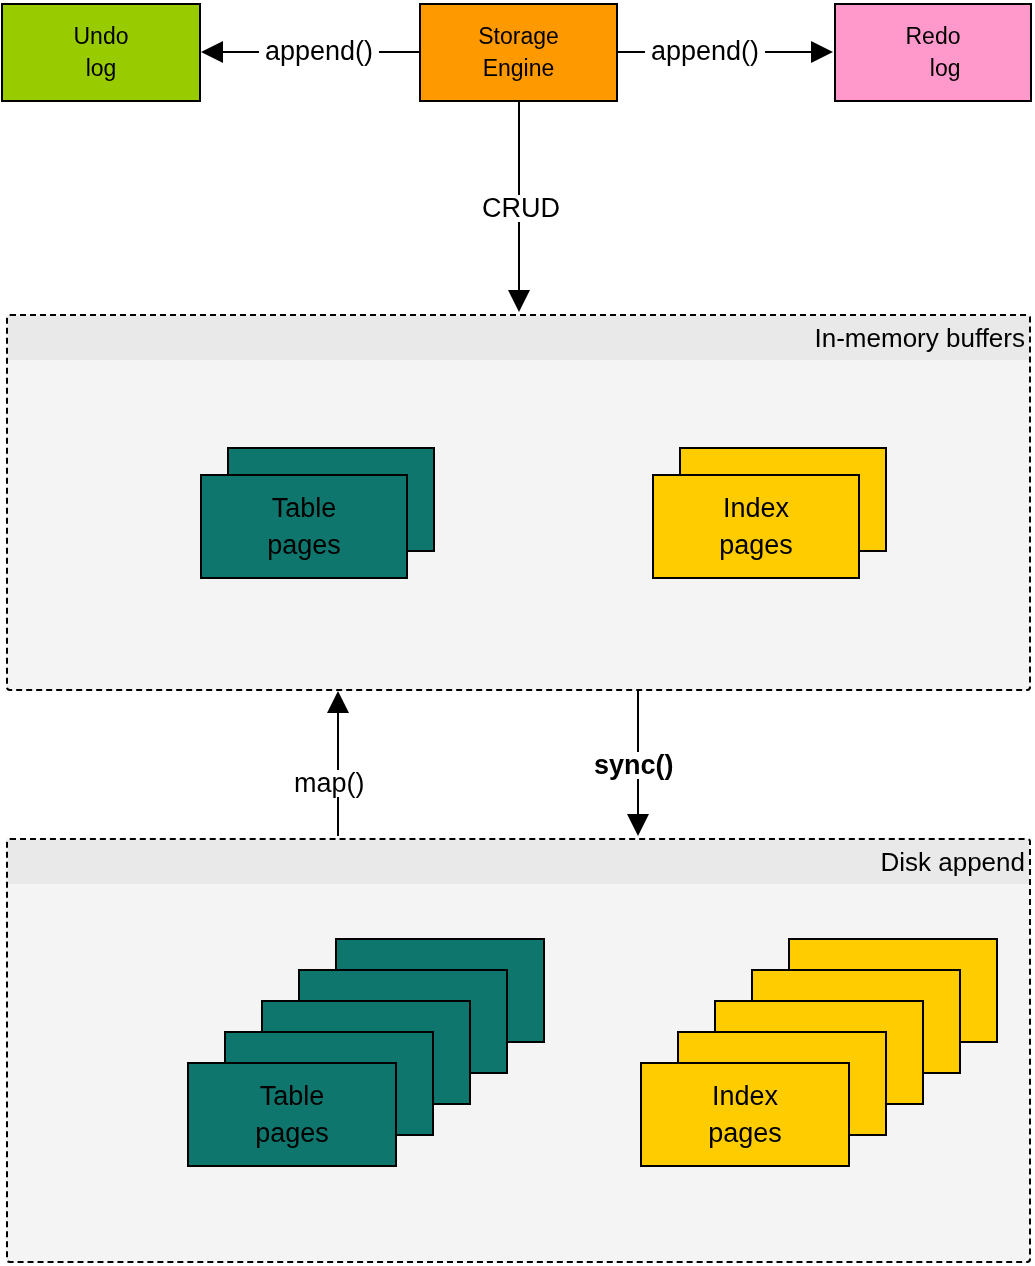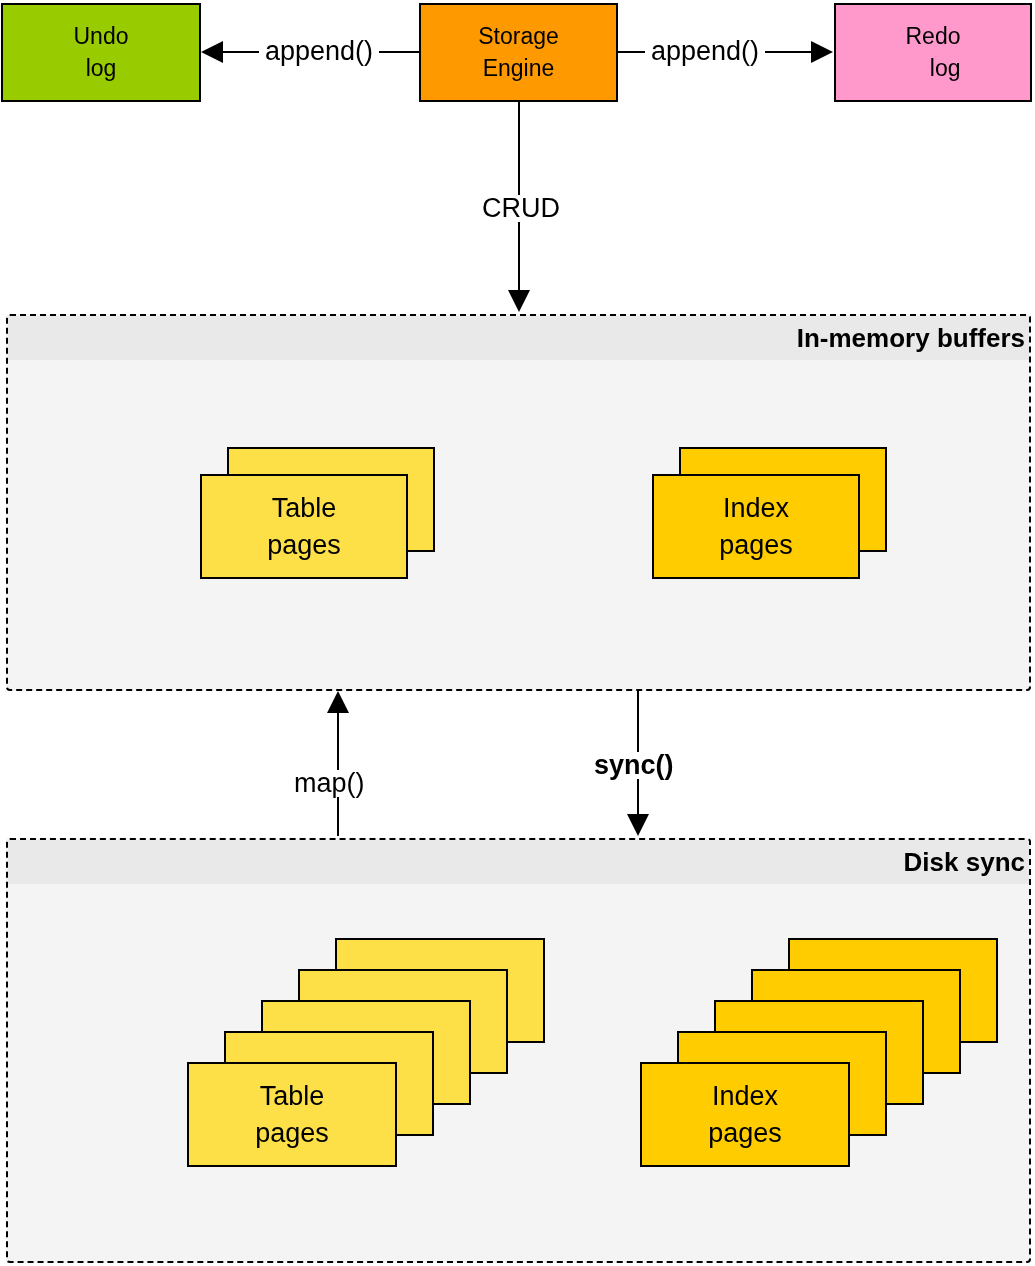--- a/index.html
+++ b/index.html
@@ -55,21 +55,20 @@
     background: #E9E9E9;
     display: flex;
     align-items: center;
     justify-content: flex-end;
   }
   .container-title {
     font-size: 26px;
     color: #000000;
     padding-right: 4px;
     white-space: nowrap;
-    font-weight: bold;
   }
   #mem-container  { left: 6px; top: 314px; width: 1025px; height: 377px; }
   #disk-container { left: 6px; top: 838px; width: 1025px; height: 425px; }
 
   
   .stack {
     position: absolute;
   }
   .card {
     position: absolute;
@@ -77,21 +76,21 @@
     border: 2px solid #000000;
     display: flex;
     align-items: center;
     justify-content: center;
     text-align: center;
     font-size: 27px;
     line-height: 1.35;
     color: #000000;
     white-space: pre-line;
   }
-  .card.blue   { background: #fde047; }
+  .card.blue   { background: #0f766e; }
   .card.yellow { background: #FFCC00; }
 
   
   .line-h {
     position: absolute;
     height: 0;
     border-top: 2px solid #000000;
   }
   .line-v {
     position: absolute;
@@ -165,21 +164,21 @@
   <div class="line-v" style="left:337px; top:712px; height:124px;"></div>
   <div class="arrowhead arrow-up" style="left:327px; top:691px;"></div>
   <div class="edge-label" style="left:288px; top:752px;margin-top:18px;">map()</div>
 
   <div class="line-v" style="left:637px; top:691px; height:124px;"></div>
   <div class="arrowhead arrow-down" style="left:627px; top:814px;"></div>
   <div class="edge-label" style="left:588px; top:752px;font-weight:bold;">sync()</div>
 
   <div class="container" id="disk-container">
     <div class="container-header">
-      <span class="container-title">Disk sync</span>
+      <span class="container-title">Disk append</span>
     </div>
 
     <div class="stack" style="left:179px; top:98px; width:360px; height:240px;">
       <div class="card blue" style="left:148px; top:0px;   width:210px; height:105px;"></div>
       <div class="card blue" style="left:111px; top:31px;  width:210px; height:105px;"></div>
       <div class="card blue" style="left:74px;  top:62px;  width:210px; height:105px;"></div>
       <div class="card blue" style="left:37px;  top:93px;  width:210px; height:105px;"></div>
       <div class="card blue" style="left:0px;   top:124px; width:210px; height:105px;">Table
 pages</div>
     </div>

